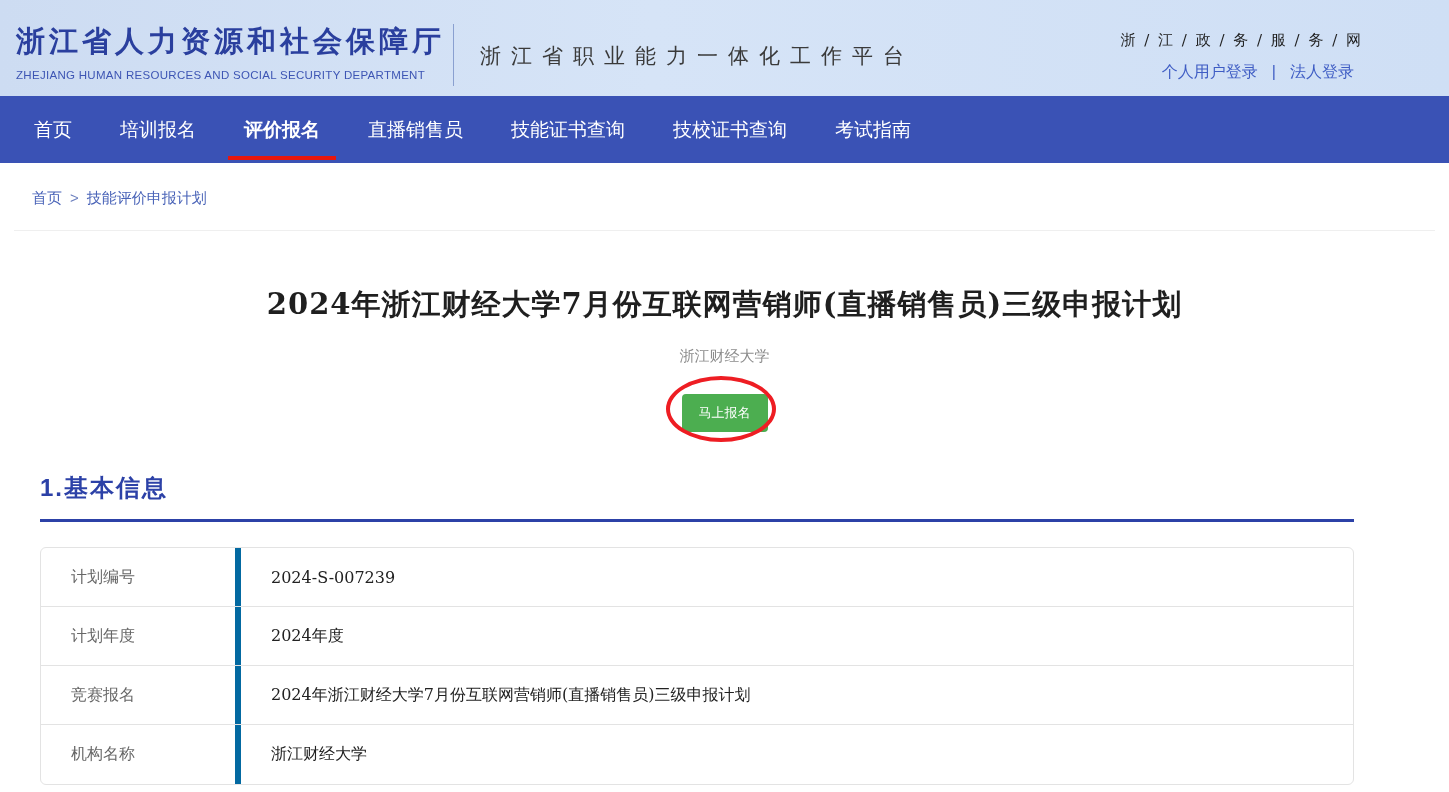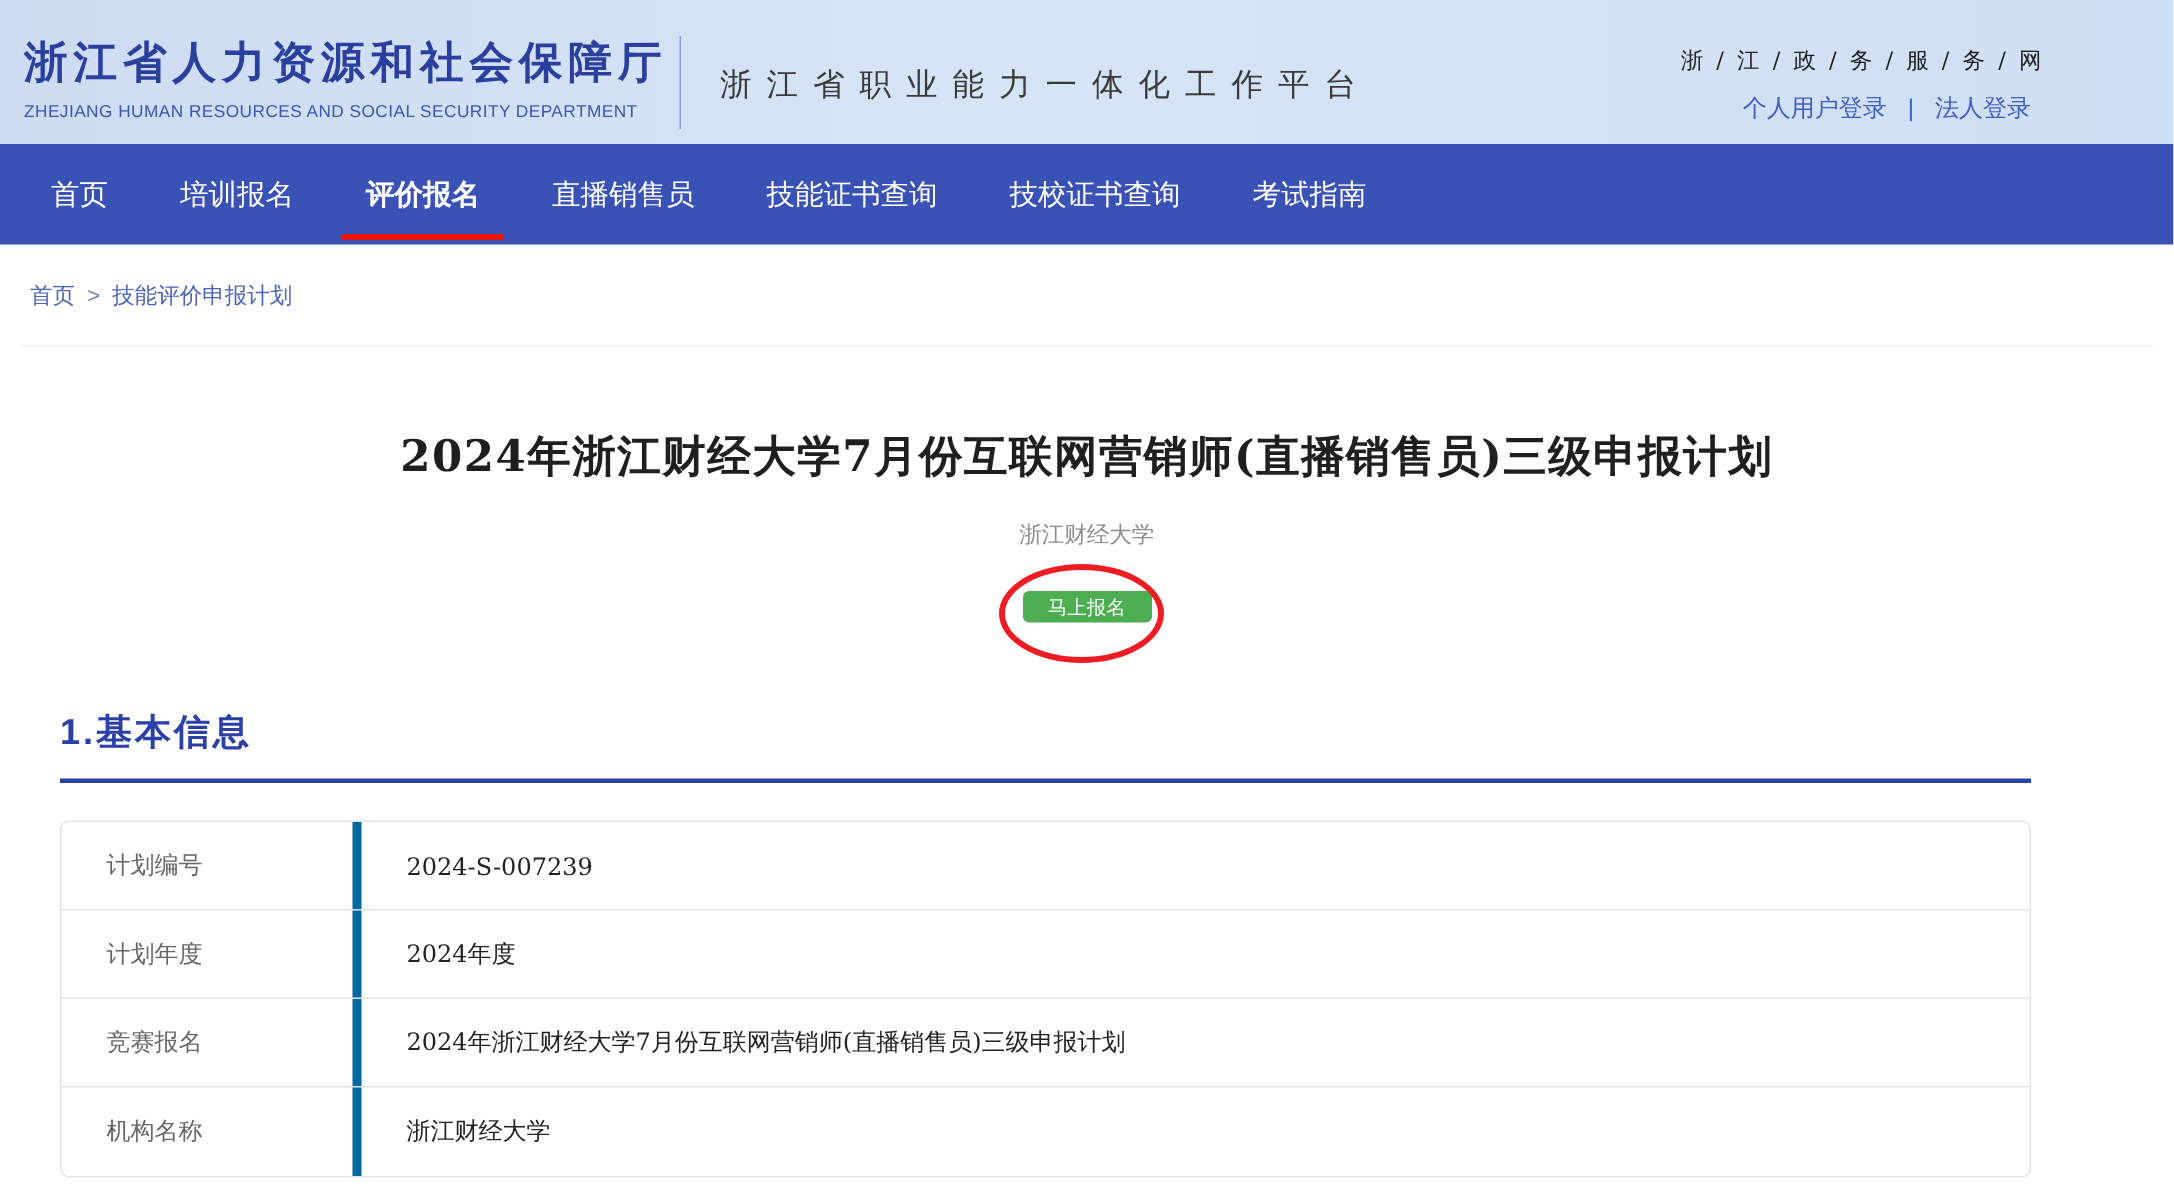--- a/index.html
+++ b/index.html
@@ -26,32 +26,32 @@
   
   .nav { height:67px; background:#3a52b5; display:flex; align-items:stretch;
          padding-left:34px; gap:48px; }
   .nav-item { position:relative; display:flex; align-items:center;
               color:#fff; font-size:19px; cursor:pointer; white-space:nowrap; }
   .nav-item.active { font-weight:700; }
   .nav-item.active::after { content:""; position:absolute; left:50%; transform:translateX(-50%);
               bottom:3px; width:108px; height:4px; background:#e8160c; }
 
   
-  .breadcrumb { padding:25px 0 22px 20px; font-size:15px; color:#4a64b8; line-height:20px; }
+  .breadcrumb { padding:25px 0 22px 32px; font-size:15px; color:#4a64b8; line-height:20px; }
   .crumb { cursor:pointer; }
   .crumb-sep { margin:0 8px; color:#6b7fbe; }
   .top-divider { height:1px; background:#efefef; margin:0 14px; }
 
   
   .plan-title { margin-top:54px; text-align:center; font-size:29px; font-weight:700;
                 color:#1f1f1f; letter-spacing:1px;
                 font-family:"DejaVu Serif","Liberation Serif",serif; }
   .plan-org { margin-top:22px; text-align:center; font-size:15px; color:#8c8c8c; }
   .signup-wrap { position:relative; width:86px; margin:28px auto 0; height:38px; }
-  .signup-btn { width:86px; height:21px; background:#4cae50; border:none; border-radius:4px;
+  .signup-btn { width:86px; height:38px; background:#4cae50; border:none; border-radius:4px;
                 color:#fff; font-size:13px; cursor:pointer; font-family:"Liberation Sans",sans-serif; }
   .ellipse { position:absolute; left:-16px; top:-18px; width:110px; height:66px;
              border:4px solid #ee1d23; border-radius:50%; pointer-events:none; }
 
   
   .section-title { margin:40px 0 0 40px; font-size:24px; font-weight:700;
                    color:#2c41a7; letter-spacing:2px; }
   .section-rule { margin:15px 95px 0 40px; height:3px; background:#2c41a7; }
 
   

